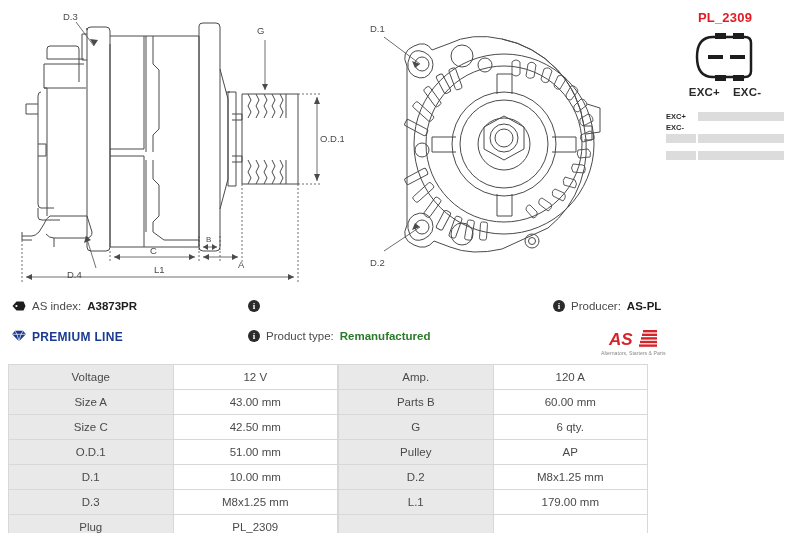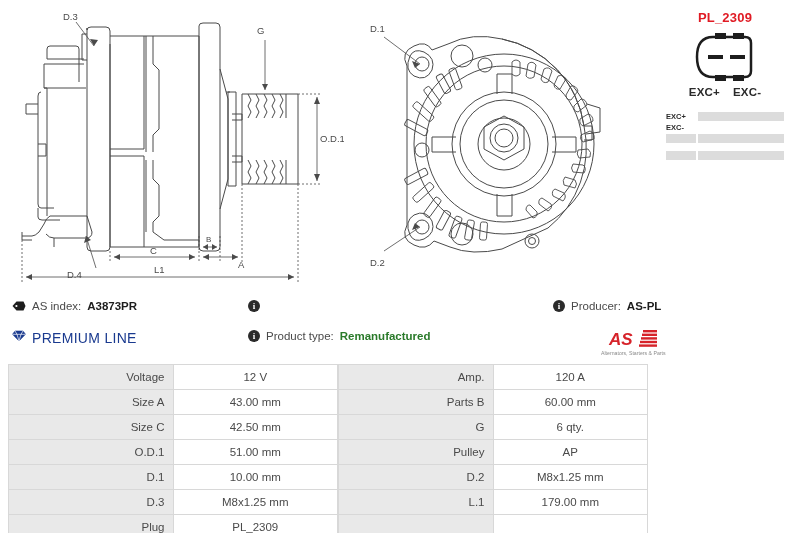--- a/index.html
+++ b/index.html
@@ -106,22 +106,22 @@
     line-height: 12px;
     text-align: center;
     font-family: "Liberation Serif", serif;
     flex: 0 0 12px;
   }
   .icon-tag { flex: 0 0 14px; }
   .icon-diamond { flex: 0 0 14px; }
 
   .premium {
     color: #1a3a8f;
-    font-weight: normal;
-    font-size: 14px;
+    font-weight: bold;
+    font-size: 12px;
     letter-spacing: .3px;
   }
 
   
   .logo-wrap {
     margin-top: 8px;
     margin-left: 42px;
     width: 110px;
   }
 
@@ -144,21 +144,21 @@
     font-size: 11.5px;
     color: #4a4a4a;
     border: 1px solid #d8d8d8;
     padding: 0 8px;
     vertical-align: middle;
     white-space: nowrap;
     overflow: hidden;
   }
   table.spec td.k {
     background: #e9e9e9;
-    text-align: right;
+    text-align: center;
     width: 50%;
   }
   table.spec td.v {
     background: #ffffff;
     text-align: center;
     width: 50%;
   }
   table.spec td.empty { border: 1px solid #d8d8d8; }
 </style>
 </head>

